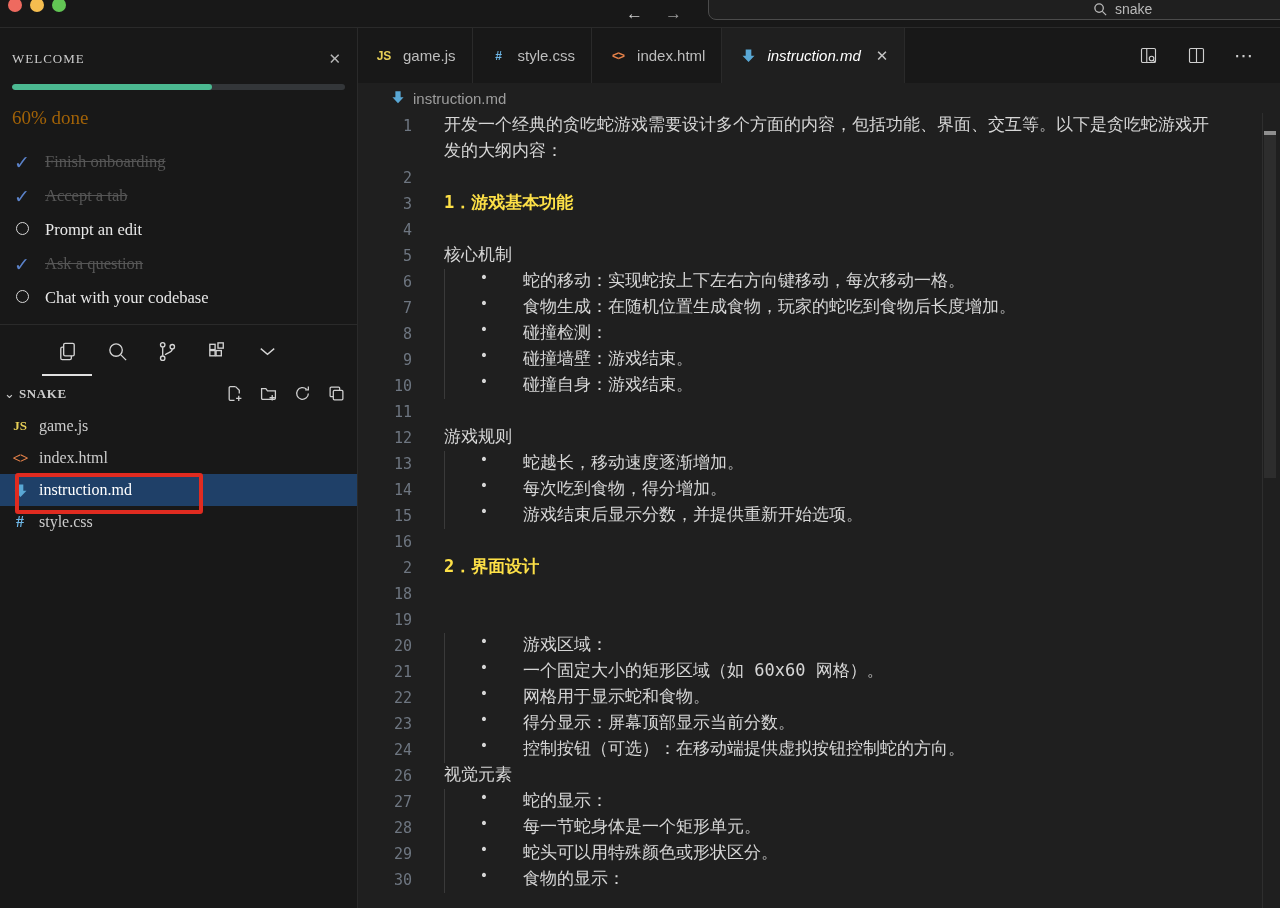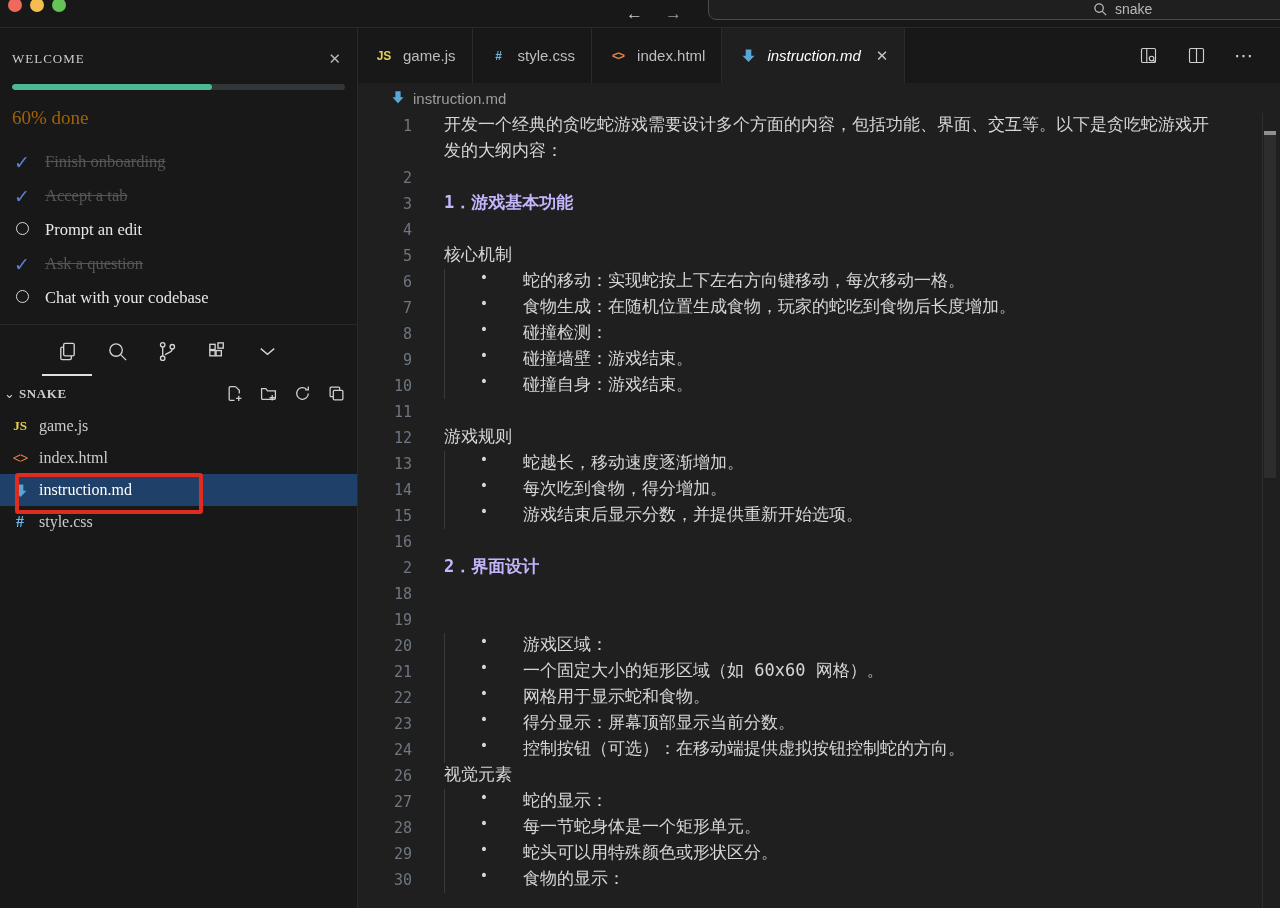--- a/index.html
+++ b/index.html
@@ -87,21 +87,21 @@
   .breadcrumb { height:30px; flex:none; display:flex; align-items:center; gap:8px; padding-left:33px; font-size:15px; color:#9d9d9d; }
   .code {
     flex:1; position:relative; overflow:hidden;
     font-family:"DejaVu Sans Mono","DejaVu Sans",monospace; font-size:17px; color:#d6d6d6;
   }
   .crow { height:26px; display:flex; align-items:center; white-space:nowrap; }
   .cnum { width:54px; flex:none; text-align:right; color:#6e7681; font-size:15px; }
   .cbody { margin-left:32px; flex:1; height:100%; display:flex; align-items:flex-start; min-width:0; }
   .cbody.guide { border-left:1px solid #3a3a3a; }
   .cdot { width:78px; flex:none; text-align:center; font-size:14px; color:#d6d6d6; }
-  .ctext.bold { font-weight:bold; color:#c4b5fd; }
+  .ctext.bold { font-weight:bold; color:#fde047; }
   
   .vscroll { position:absolute; top:85px; right:3px; bottom:0; width:15px; border-left:1px solid #2e2e2e; }
   .vthumb { position:absolute; top:22px; left:1px; right:1px; height:343px; background:#2d2d2d; }
   .vmark  { position:absolute; top:18px; left:1px; right:1px; height:4px; background:#8f8f8f; }
 </style>
 </head>
 <body>
 
 <div class="screen" style="--progress: #4bb991; --selection: #1f4068; --annotation: #e02b20; --c-js: #e7cf57; --c-html: #e8834a; --c-css: #6fb8e8; --t-red: #ee6a5f; --t-yellow: #f5bd4f; --t-green: #62c554;">
 

